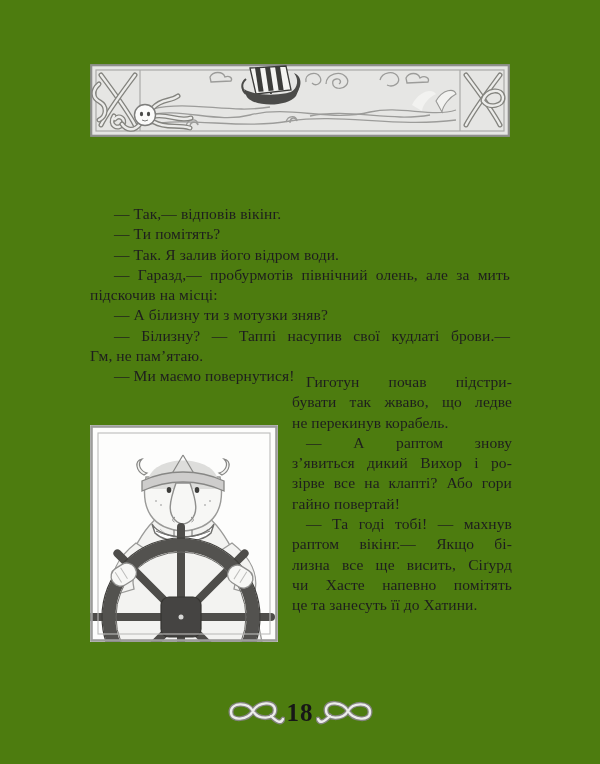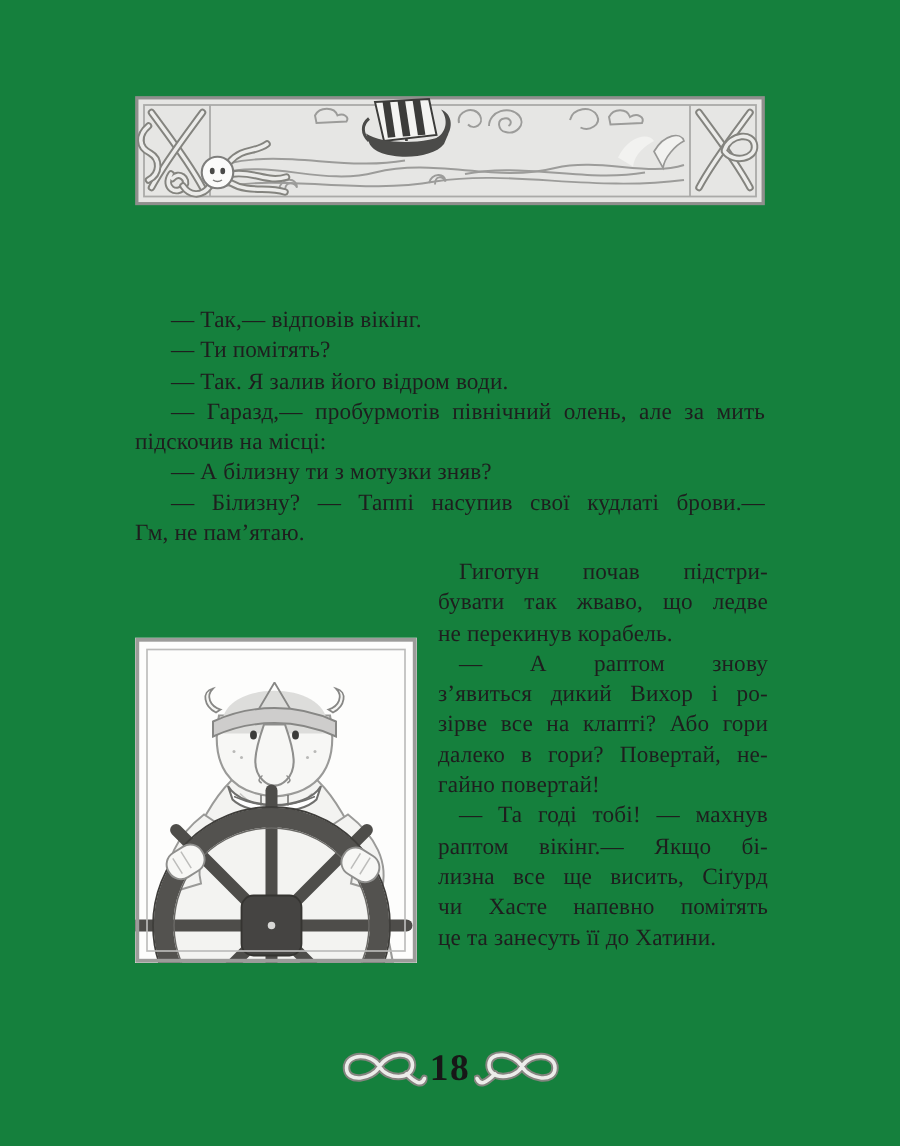--- a/index.html
+++ b/index.html
@@ -1,16 +1,16 @@
 <!DOCTYPE html>
 <html><head>
 <meta charset="utf-8">
 <style>
   html,body{margin:0;padding:0;background:#fff;}
-  .page{position:relative;width:600px;height:764px;background:#15803d;overflow:hidden;
+  .page{position:relative;width:600px;height:764px;background:#4d7c0f;overflow:hidden;
         font-family:"Liberation Serif","DejaVu Serif",serif;color:#1e1e1e;}
   .banner{position:absolute;left:90px;top:64px;width:420px;height:73px;}
   .block1{position:absolute;left:90px;top:204px;width:420px;}
   .column{position:absolute;left:292px;top:372px;width:220px;}
   .ln{font-size:15.5px;line-height:20.3px;height:20.3px;white-space:nowrap;
       text-align:left;letter-spacing:.1px;}
   .j{white-space:normal;text-align:justify;text-align-last:justify;}
   .ind{text-indent:24px;}
   .column .ind{text-indent:14px;}
   .illo{position:absolute;left:90px;top:425px;width:188px;height:217px;}
@@ -104,30 +104,30 @@
 
   <div class="block1">
     <div class="ln ind">— Так,— відповів вікінг.</div>
     <div class="ln ind">— Ти помітять?</div>
     <div class="ln ind">— Так. Я залив його відром води.</div>
     <div class="ln ind j">— Гаразд,— пробурмотів північний олень, але за мить</div>
     <div class="ln">підскочив на місці:</div>
     <div class="ln ind">— А білизну ти з мотузки зняв?</div>
     <div class="ln ind j">— Білизну? — Таппі насупив свої кудлаті брови.—</div>
     <div class="ln">Гм, не пам’ятаю.</div>
+    <div class="ln ind">— Ми маємо повернутися!</div>
   </div>
 
   <div class="column">
     <div class="ln ind j">Гиготун почав підстри-</div>
     <div class="ln j">бувати так жваво, що ледве</div>
     <div class="ln">не перекинув корабель.</div>
     <div class="ln ind j">— А раптом знову</div>
     <div class="ln j">з’явиться дикий Вихор і ро-</div>
     <div class="ln j">зірве все на клапті? Або гори</div>
-    <div class="ln j">далеко в гори? Повертай, не-</div>
     <div class="ln">гайно повертай!</div>
     <div class="ln ind j">— Та годі тобі! — махнув</div>
     <div class="ln j">раптом вікінг.— Якщо бі-</div>
     <div class="ln j">лизна все ще висить, Сіґурд</div>
     <div class="ln j">чи Хасте напевно помітять</div>
     <div class="ln">це та занесуть її до Хатини.</div>
   </div>
 
   <div class="illo">
     <svg width="188" height="217" viewBox="0 0 188 217">

